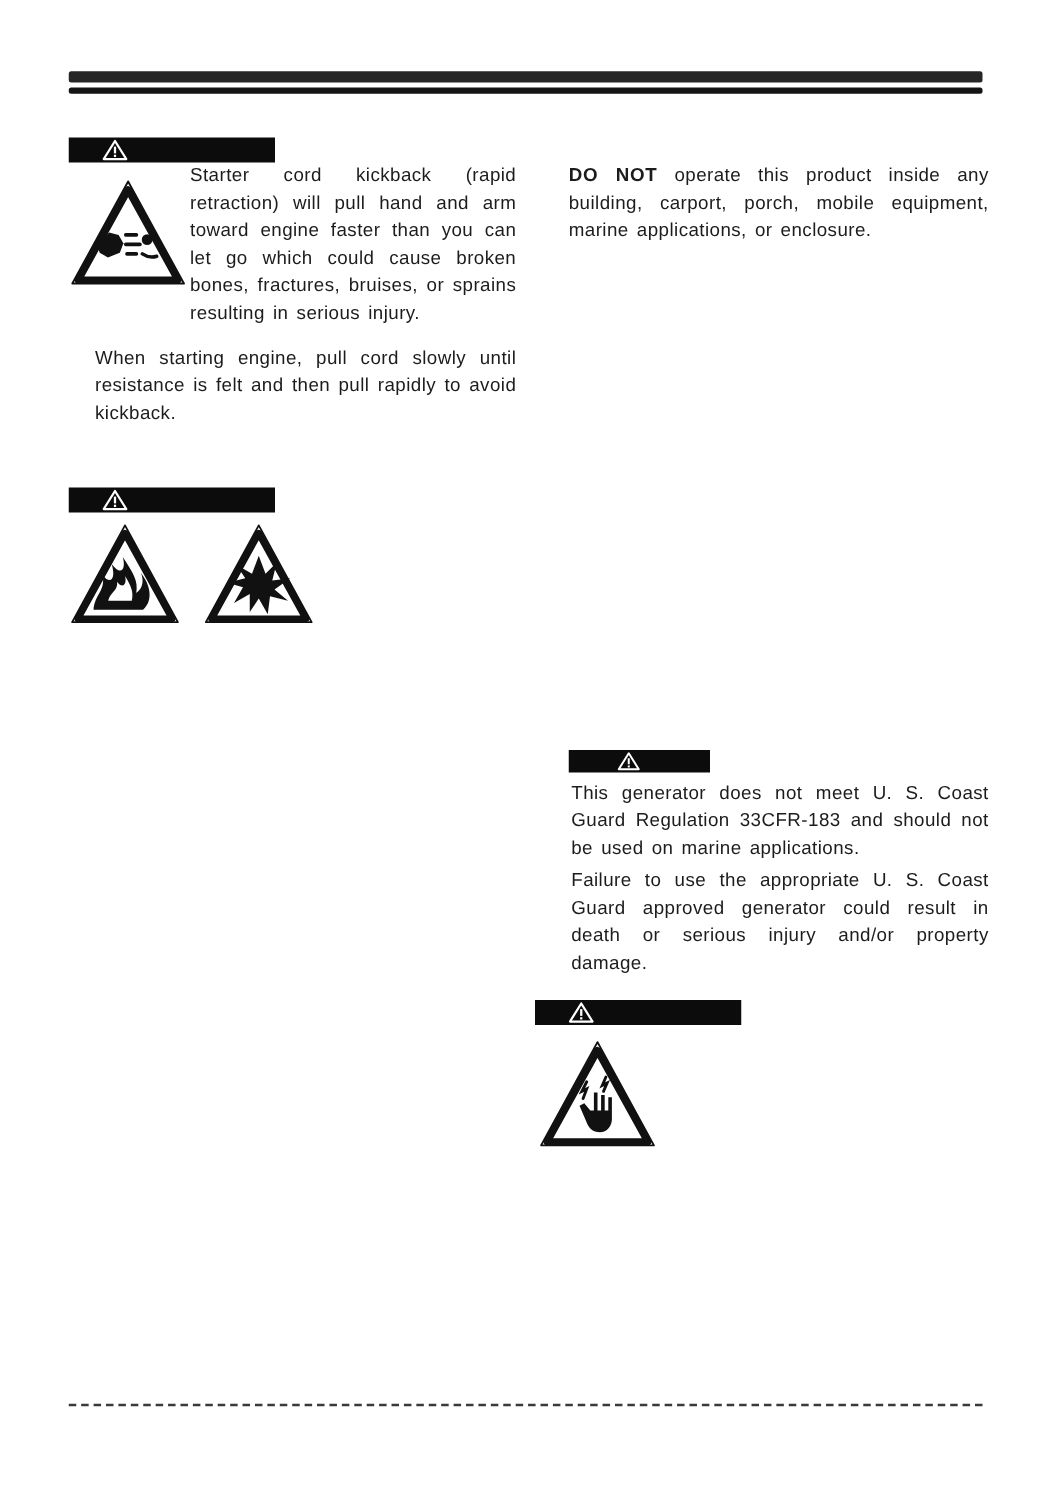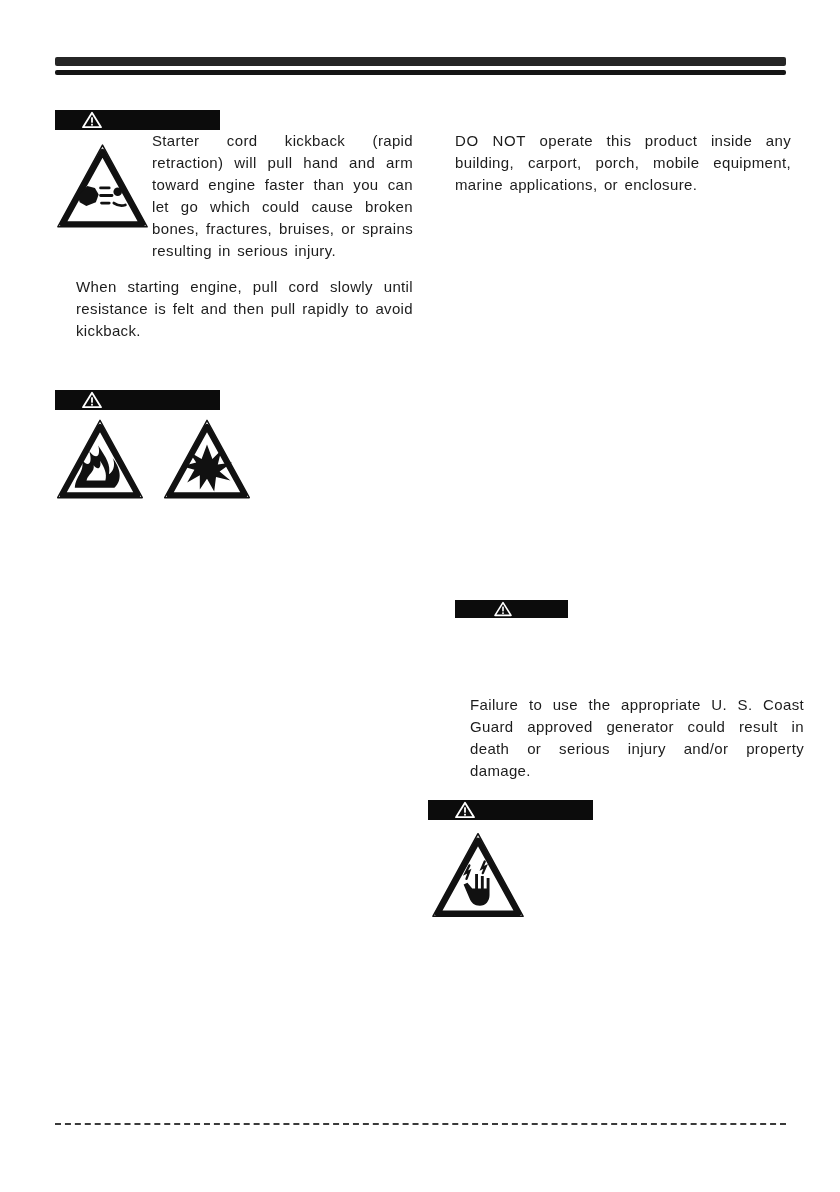--- a/index.html
+++ b/index.html
@@ -46,25 +46,25 @@
   .warn1-body2 { margin-top: 14px; margin-left: 21px; }
 
   .warn2-bar { position: absolute; left: 55px; top: 390px; width: 165px; }
   .hazard-figs { position: absolute; left: 55px; top: 416px; display: flex; gap: 17px; }
 
   
   .right-col-para1 { position: absolute; left: 455px; top: 130px; width: 336px; }
   .right-col-para2 { position: absolute; left: 457px; top: 508px; width: 334px; }
   .warn3-bar { position: absolute; left: 455px; top: 600px; width: 113px; height: 18px; padding-left: 38px; }
   .right-col-para3 { position: absolute; left: 457px; top: 624px; width: 334px; }
-  .right-col-para4 { position: absolute; left: 470px; top: 694px; width: 334px; }
+  .right-col-para4 { position: absolute; left: 457px; top: 694px; width: 334px; }
   .warn4-bar { position: absolute; left: 428px; top: 800px; width: 165px; }
   .warn4-fig { position: absolute; left: 430px; top: 828px; }
 
-  .bold { font-weight: normal; letter-spacing: 0.6px; }
+  .bold { font-weight: bold; letter-spacing: 0.6px; }
 
   
   .bottom-divider {
     position: absolute;
     left: 55px;
     top: 1123px;
     width: 731px;
     border-top: 2px dashed #3a3a3a;
   }
 </style>
@@ -133,20 +133,21 @@
 
 
   <div class="warn-bar warn3-bar">
     <svg width="20" height="16" viewBox="0 0 22 20">
       <polygon points="11,2 21,18 1,18" fill="none" stroke="#ffffff" stroke-width="2" stroke-linejoin="round"></polygon>
       <rect x="10" y="7" width="2" height="6" fill="#ffffff"></rect>
       <rect x="10" y="14.2" width="2" height="2" fill="#ffffff"></rect>
     </svg>
   </div>
 
+  <p class="body-text right-col-para3">This generator does not meet U. S. Coast Guard Regulation 33CFR-183 and should not be used on marine applications.</p>
 
   <p class="body-text right-col-para4">Failure to use the appropriate U. S. Coast Guard approved generator could result in death or serious injury and/or property damage.</p>
 
   <div class="warn-bar warn4-bar">
     <svg width="22" height="18" viewBox="0 0 22 20">
       <polygon points="11,2 21,18 1,18" fill="none" stroke="#ffffff" stroke-width="2" stroke-linejoin="round"></polygon>
       <rect x="10" y="7" width="2" height="6" fill="#ffffff"></rect>
       <rect x="10" y="14.2" width="2" height="2" fill="#ffffff"></rect>
     </svg>
   </div>

